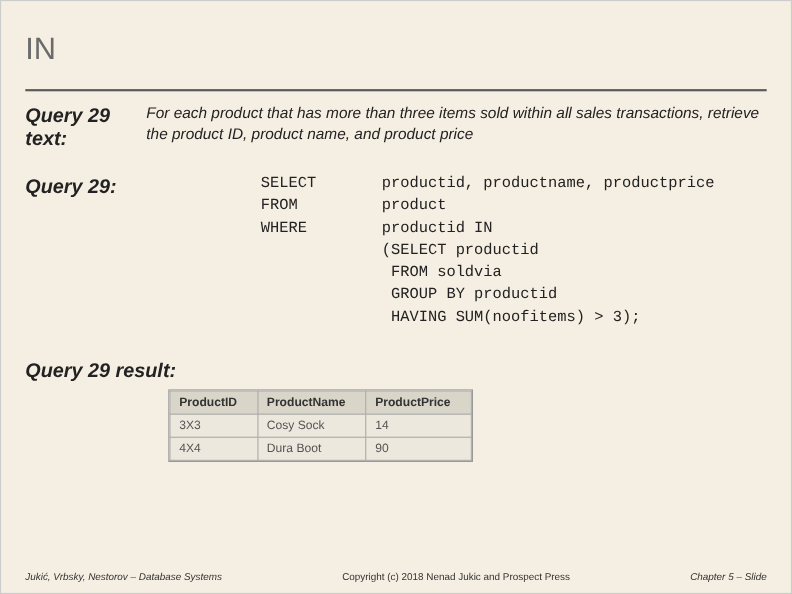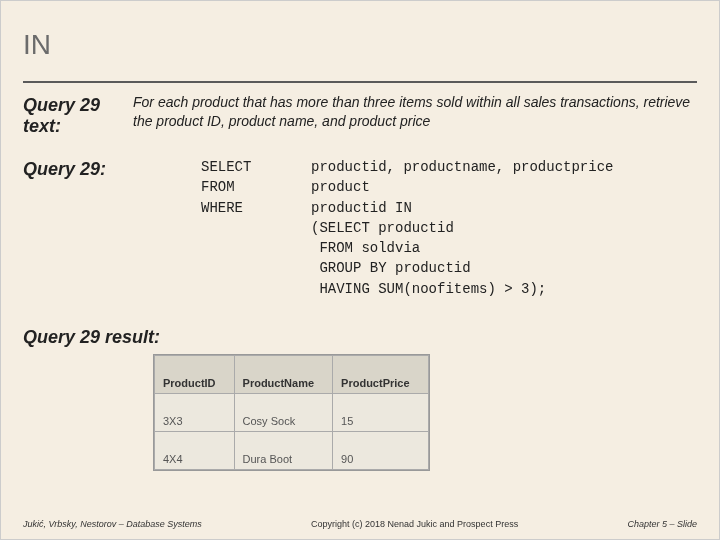--- a/index.html
+++ b/index.html
@@ -39,21 +39,21 @@
     font-size: 18px;
     padding-top: 2px;
   }
   .desc {
     font-size: 14px;
     font-style: italic;
     line-height: 1.35;
   }
   .sql-block {
     display: flex;
-    margin-left: 68px;
+    margin-left: 104px;
     font-family: 'Courier New', monospace;
     font-size: 14px;
     line-height: 1.45;
   }
   .kw-col {
     flex: 0 0 110px;
   }
   .body-col pre, .kw-col pre {
     margin: 0;
     font-family: 'Courier New', monospace;
@@ -73,21 +73,21 @@
     display: inline-block;
   }
   table {
     border-collapse: collapse;
     font-family: Arial, sans-serif;
     font-size: 11px;
     background: #ece8de;
   }
   th, td {
     border: 1px solid #aaa;
-    padding: 21px 18px 4px 8px;
+    padding: 4px 18px 4px 8px;
     text-align: left;
   }
   th {
     background: #d9d5c9;
     font-weight: bold;
     color: #333;
   }
   td {
     color: #555;
     margin-left: 17px;
@@ -144,21 +144,21 @@
           <tr id="thead-row">
             <th>ProductID</th>
             <th>ProductName</th>
             <th>ProductPrice</th>
           </tr>
         </thead>
       <tbody id="tbody">
           <tr>
             <td>3X3</td>
             <td>Cosy Sock</td>
-            <td>15</td>
+            <td>14</td>
           </tr>
           <tr>
             <td>4X4</td>
             <td>Dura Boot</td>
             <td>90</td>
           </tr>
         </tbody>
     </table>
   </div>
 </div>

